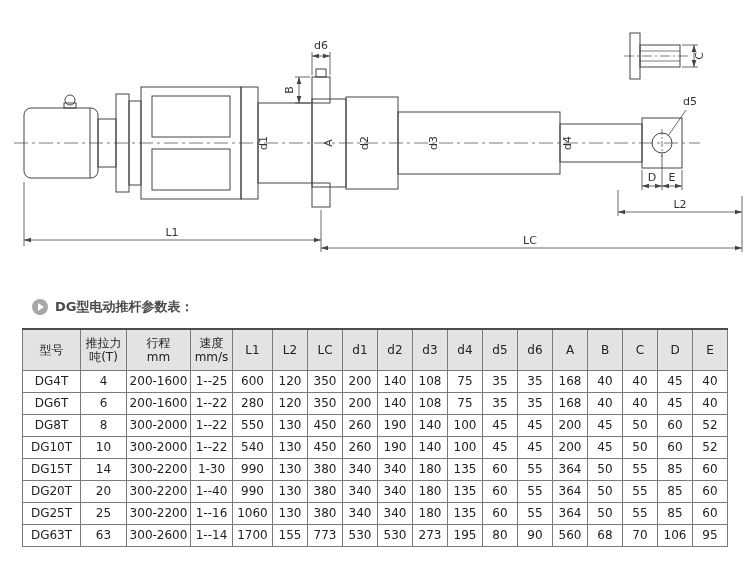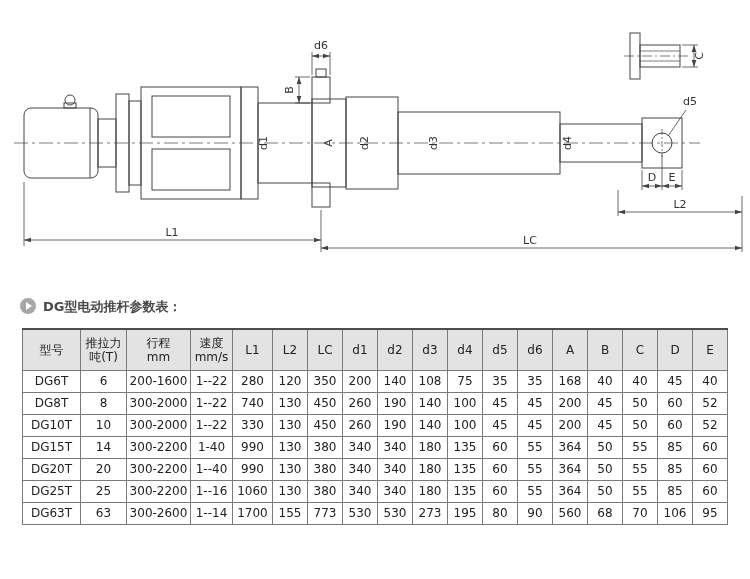--- a/index.html
+++ b/index.html
@@ -3,22 +3,22 @@
 <meta charset="utf-8">
 <style>
   html,body{margin:0;padding:0;}
   body{
     width:750px;height:579px;background:#ffffff;
     font-family:"DejaVu Sans","Liberation Sans",sans-serif;
     position:relative;overflow:hidden;color:#222;
   }
   .diagram{position:absolute;top:0;left:0;width:750px;height:296px;}
   .section-header{
-    position:absolute;top:298px;left:20px;
-    display:flex;gap:7px;
+    position:absolute;top:298px;left:32px;
+    display:flex;align-items:center;gap:7px;
   }
   .badge{
     width:16px;height:16px;border-radius:50%;background:#a7a7a7;
     display:flex;align-items:center;justify-content:center;flex:0 0 auto;
   }
   .tri{
     width:0;height:0;margin-left:2px;
     border-left:6px solid #ffffff;
     border-top:4px solid transparent;
     border-bottom:4px solid transparent;
@@ -190,20 +190,40 @@
         <th>d6</th>
         <th>A</th>
         <th>B</th>
         <th>C</th>
         <th>D</th>
         <th>E</th>
       </tr>
   </thead>
   <tbody>
       <tr>
+        <td>DG4T</td>
+        <td>4</td>
+        <td>200-1600</td>
+        <td>1--25</td>
+        <td>600</td>
+        <td>120</td>
+        <td>350</td>
+        <td>200</td>
+        <td>140</td>
+        <td>108</td>
+        <td>75</td>
+        <td>35</td>
+        <td>35</td>
+        <td>168</td>
+        <td>40</td>
+        <td>40</td>
+        <td>45</td>
+        <td>40</td>
+      </tr>
+      <tr>
         <td>DG6T</td>
         <td>6</td>
         <td>200-1600</td>
         <td>1--22</td>
         <td>280</td>
         <td>120</td>
         <td>350</td>
         <td>200</td>
         <td>140</td>
         <td>108</td>
@@ -214,60 +234,60 @@
         <td>40</td>
         <td>40</td>
         <td>45</td>
         <td>40</td>
       </tr>
       <tr>
         <td>DG8T</td>
         <td>8</td>
         <td>300-2000</td>
         <td>1--22</td>
-        <td>740</td>
+        <td>550</td>
         <td>130</td>
         <td>450</td>
         <td>260</td>
         <td>190</td>
         <td>140</td>
         <td>100</td>
         <td>45</td>
         <td>45</td>
         <td>200</td>
         <td>45</td>
         <td>50</td>
         <td>60</td>
         <td>52</td>
       </tr>
       <tr>
         <td>DG10T</td>
         <td>10</td>
         <td>300-2000</td>
         <td>1--22</td>
-        <td>330</td>
+        <td>540</td>
         <td>130</td>
         <td>450</td>
         <td>260</td>
         <td>190</td>
         <td>140</td>
         <td>100</td>
         <td>45</td>
         <td>45</td>
         <td>200</td>
         <td>45</td>
         <td>50</td>
         <td>60</td>
         <td>52</td>
       </tr>
       <tr>
         <td>DG15T</td>
         <td>14</td>
         <td>300-2200</td>
-        <td>1-40</td>
+        <td>1-30</td>
         <td>990</td>
         <td>130</td>
         <td>380</td>
         <td>340</td>
         <td>340</td>
         <td>180</td>
         <td>135</td>
         <td>60</td>
         <td>55</td>
         <td>364</td>

